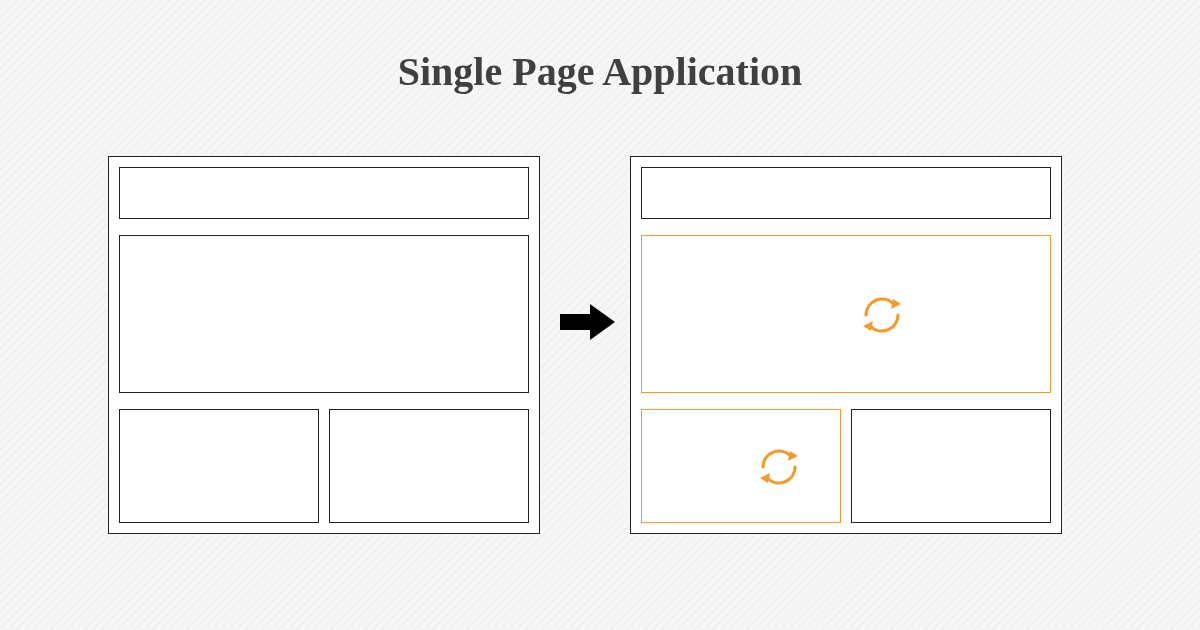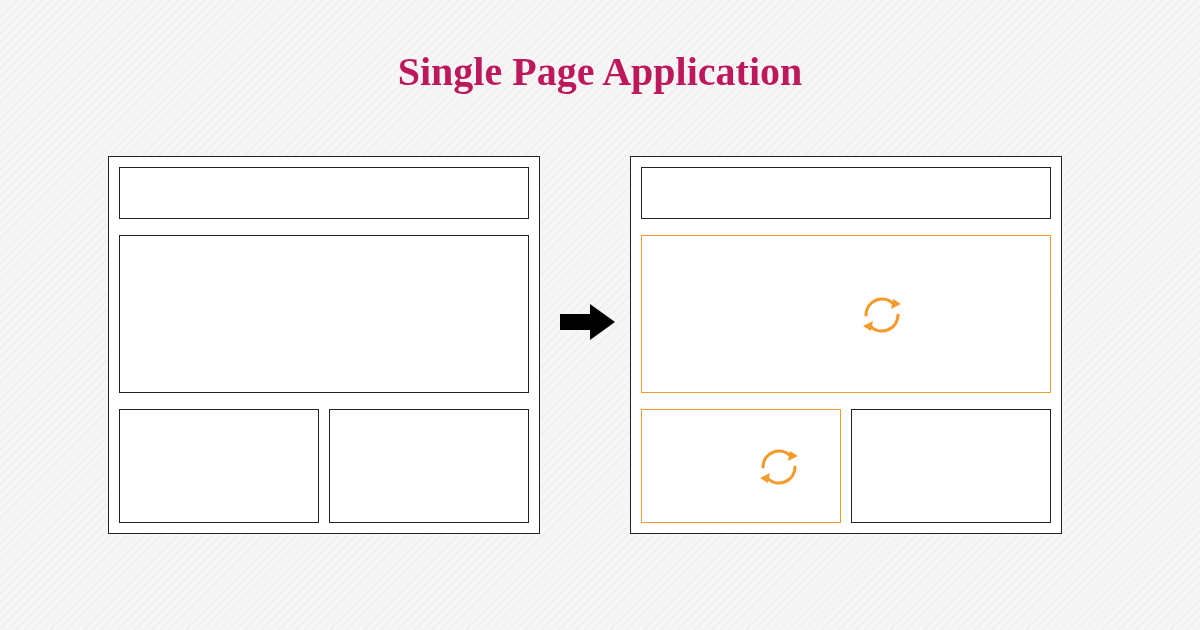--- a/index.html
+++ b/index.html
@@ -19,21 +19,21 @@
     position: relative;
   }
   .title {
     position: absolute;
     top: 48px;
     left: 0;
     width: 100%;
     text-align: center;
     font-weight: 700;
     font-size: 40px;
-    color: #be185d;
+    color: #404040;
   }
   .wire {
     position: absolute;
     background: #fff;
     border: 1.5px solid #222;
     box-sizing: border-box;
   }
   
   .leftFrame { left: 108px; top: 156px; width: 432px; height: 378px; }
   

